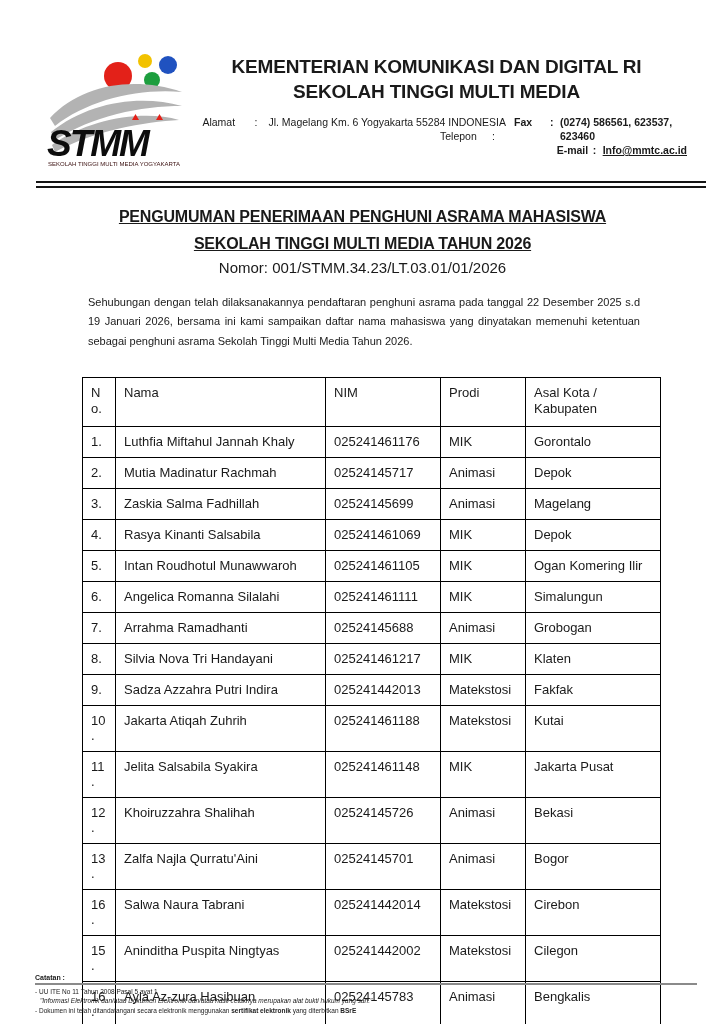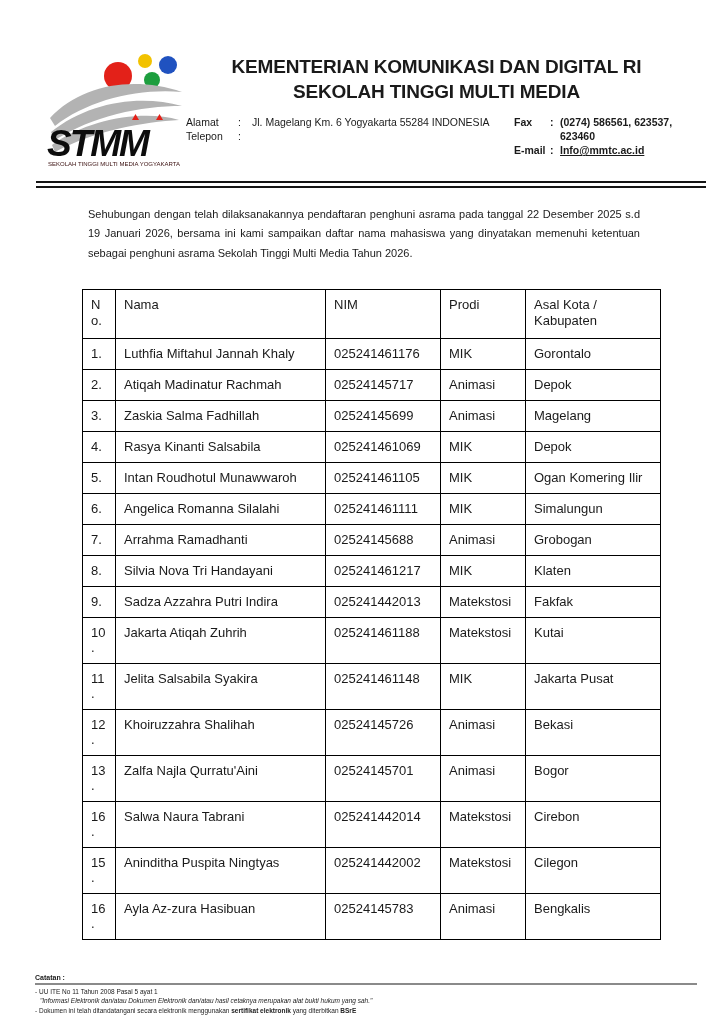--- a/index.html
+++ b/index.html
@@ -9,21 +9,21 @@
 
   
   .header { display:flex; padding:50px 20px 0 46px; }
   .logo-box { width:140px; flex:0 0 140px; }
   .head-right { flex:1; padding-right:18px; }
   .head-titles { text-align:center; }
   .ministry { font-size:19px; font-weight:bold; letter-spacing:-0.2px; margin-top:6px; }
   .institution { font-size:19px; font-weight:bold; letter-spacing:-0.2px; margin-top:3px; }
   .contact { display:flex; margin-top:12px; font-size:10.5px; line-height:14px; text-align:left; }
   .contact-left { width:320px; flex:0 0 320px; }
-  .crow { display:flex; }
+  .crow { display:flex;justify-content:flex-end; }
   .clabel { width:52px; flex:0 0 52px; }
   .ccolon { width:14px; flex:0 0 14px; }
   .contact-right { flex:1; padding-left:8px;font-weight:bold; }
   .crow-r .clabel { width:36px; flex:0 0 36px; }
   .crow-r .ccolon { width:10px; flex:0 0 10px; }
   .email-link { color:#1a1a1a; text-decoration:underline; }
 
   .sep { margin:5px 19px 0 36px; height:7px; border-top:2.5px solid #151515; border-bottom:2.5px solid #151515; }
 
   
@@ -101,20 +101,25 @@
             <span class="ccolon">:</span>
             <span class="email-link">Info@mmtc.ac.id</span>
           </div>
         </div>
       </div>
     </div>
   </div>
 
   <div class="sep"></div>
 
+  <div class="title-block">
+    <div class="title-line">PENGUMUMAN PENERIMAAN PENGHUNI ASRAMA MAHASISWA</div>
+    <div class="title-line">SEKOLAH TINGGI MULTI MEDIA TAHUN 2026</div>
+    <div class="nomor">Nomor: 001/STMM.34.23/LT.03.01/01/2026</div>
+  </div>
 
   <p class="body-par">Sehubungan dengan telah dilaksanakannya pendaftaran penghuni asrama pada tanggal 22 Desember 2025 s.d 19 Januari 2026, bersama ini kami sampaikan daftar nama mahasiswa yang dinyatakan memenuhi ketentuan sebagai penghuni asrama Sekolah Tinggi Multi Media Tahun 2026.</p>
 
   <table class="roster">
     <colgroup>
       <col style="width:33px">
         <col style="width:210px">
         <col style="width:115px">
         <col style="width:85px">
         <col style="width:135px">
@@ -131,21 +136,21 @@
     <tbody>
         <tr>
           <td>1.</td>
           <td>Luthfia Miftahul Jannah Khaly</td>
           <td>025241461176</td>
           <td>MIK</td>
           <td>Gorontalo</td>
         </tr>
         <tr>
           <td>2.</td>
-          <td>Atiqah Madinatur Rachmah</td>
+          <td>Mutia Madinatur Rachmah</td>
           <td>02524145717</td>
           <td>Animasi</td>
           <td>Depok</td>
         </tr>
         <tr>
           <td>3.</td>
           <td>Zaskia Salma Fadhillah</td>
           <td>02524145699</td>
           <td>Animasi</td>
           <td>Magelang</td>

